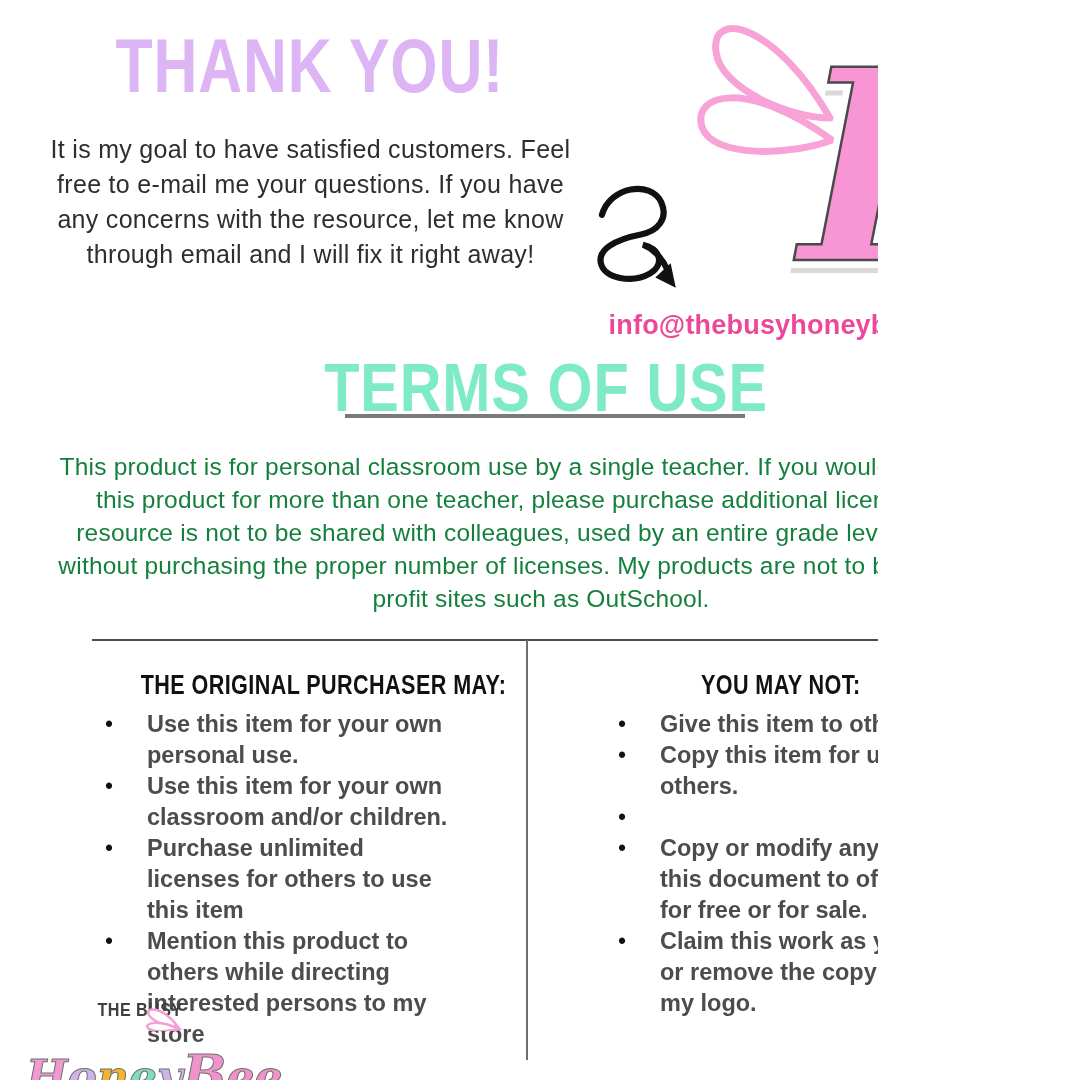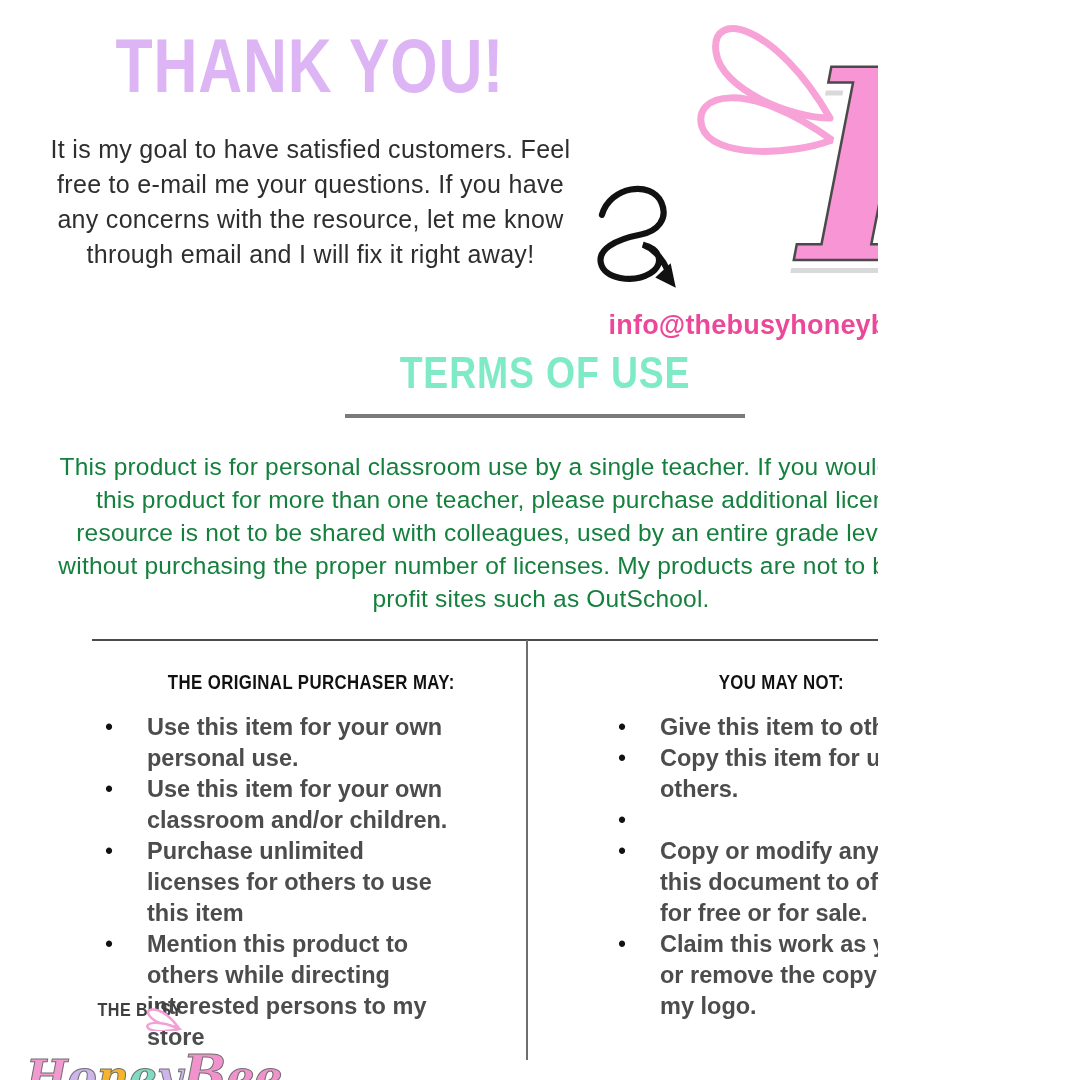--- a/index.html
+++ b/index.html
@@ -28,40 +28,40 @@
 
   
   .email {
     position:absolute; left:585px; top:310px; width:460px; text-align:center;
     font-size:27px; font-weight:bold; color:#ec4899; letter-spacing:0.2px;
   }
 
   
   .terms-title {
     position:absolute; left:285px; top:348px; width:520px; text-align:center;
-    font-size:44px; font-weight:bold; letter-spacing:1px; color:#7febc6;
+    font-size:68px; font-weight:bold; letter-spacing:1px; color:#7febc6;
   }
   .terms-underline {
     position:absolute; left:345px; top:414px; width:400px; height:4px; background:#7a7a7a;
   }
   .terms-body {
     position:absolute; left:55px; top:450px; width:972px; text-align:center;
     font-size:24.5px; line-height:33px; color:#15803d; letter-spacing:0.2px;
   }
 
   
   .rule-h { position:absolute; left:92px; top:639px; width:884px; height:2px; background:#4b4b4b; }
   .rule-v { position:absolute; left:526px; top:640px; width:2px; height:420px; background:#6e6e6e; }
 
   .col { position:absolute; top:660px; }
   .col-left  { left:95px;  width:432px; }
   .col-right { left:554px; width:454px; }
   .col-heading {
-    text-align:center; font-size:21px; font-weight:bold; color:#111;
-    letter-spacing:0.5px; margin-bottom:18px; margin-top:10px;
+    text-align:center; font-size:27px; font-weight:bold; color:#111;
+    letter-spacing:0.5px; margin-bottom:8px; margin-top:10px;
   }
   .bullet-list { font-size:23.5px; line-height:31px; color:#4c4c4c; }
   .col-left  .bullet-list { padding-left:10px; padding-right:70px; }
   .col-right .bullet-list { padding-left:64px; padding-right:4px; }
   .bullet-item { display:flex; align-items:flex-start; }
   .bullet-item .dot { width:42px; flex:0 0 42px; font-size:23px; color:#111; }
   .bullet-item .bullet-text { flex:1; text-align:left;font-weight:bold; }
 
   
   .footer-logo { position:absolute; left:24px; top:993px; width:230px; height:90px; }

